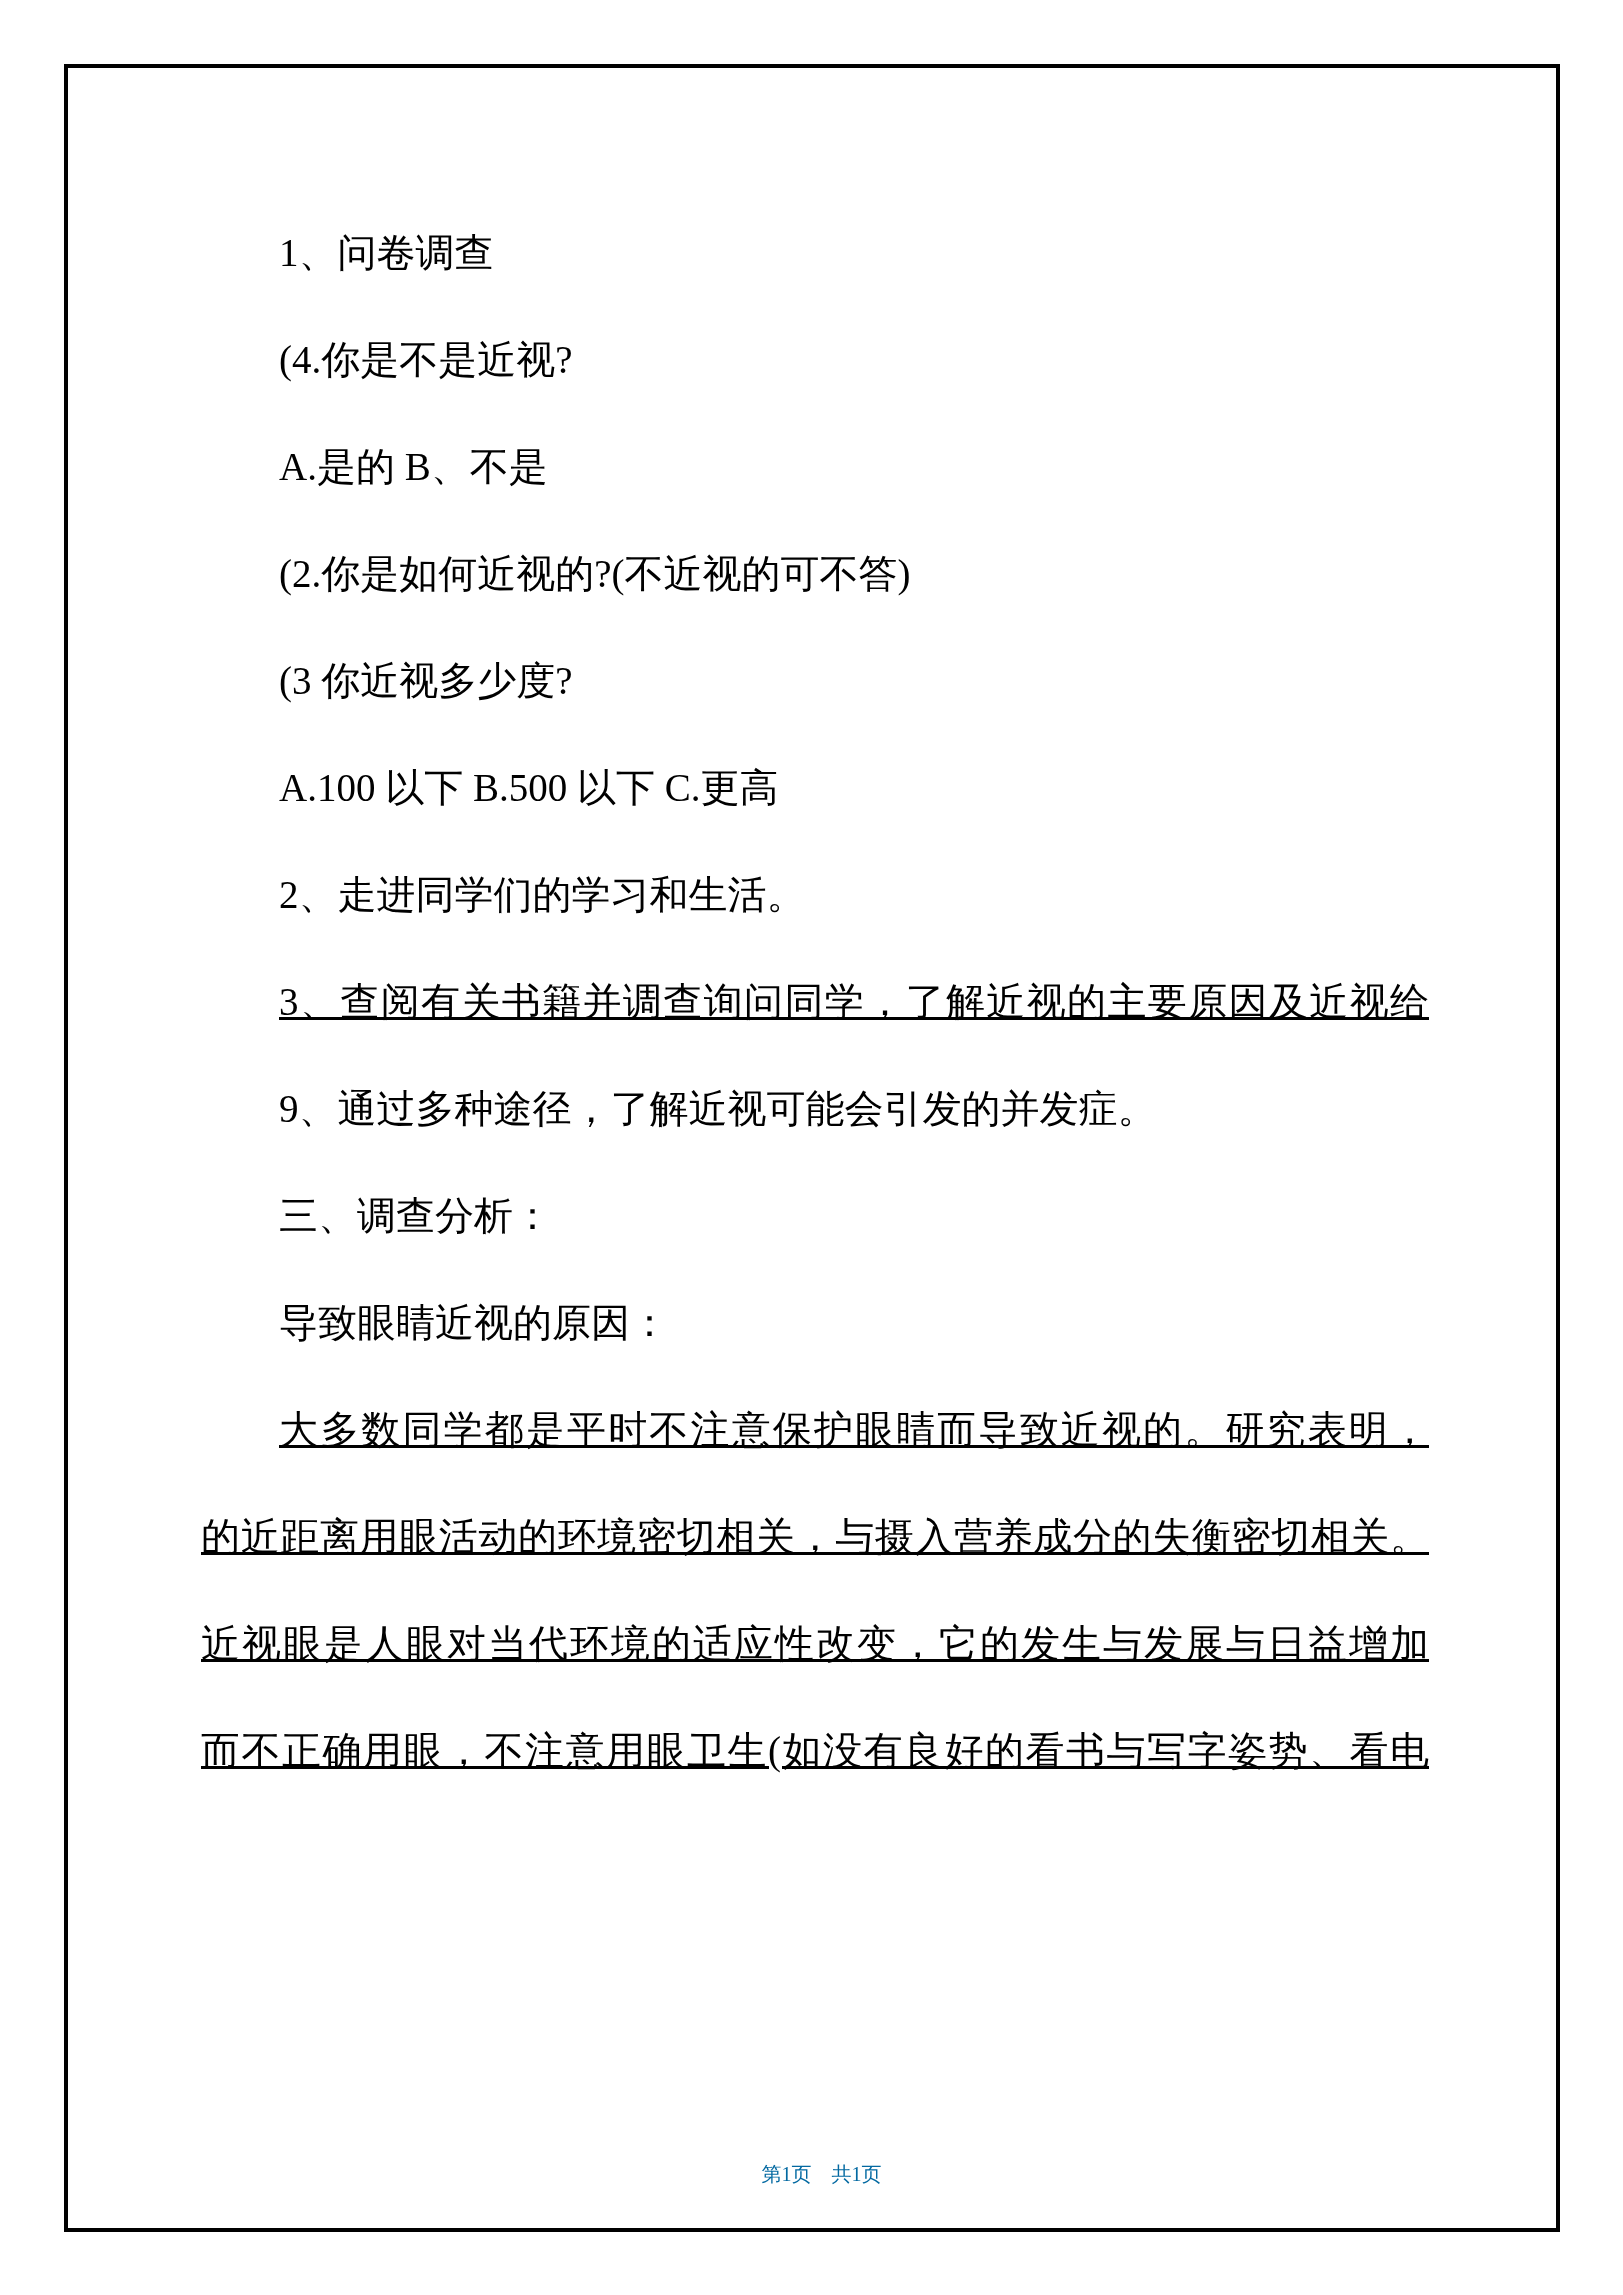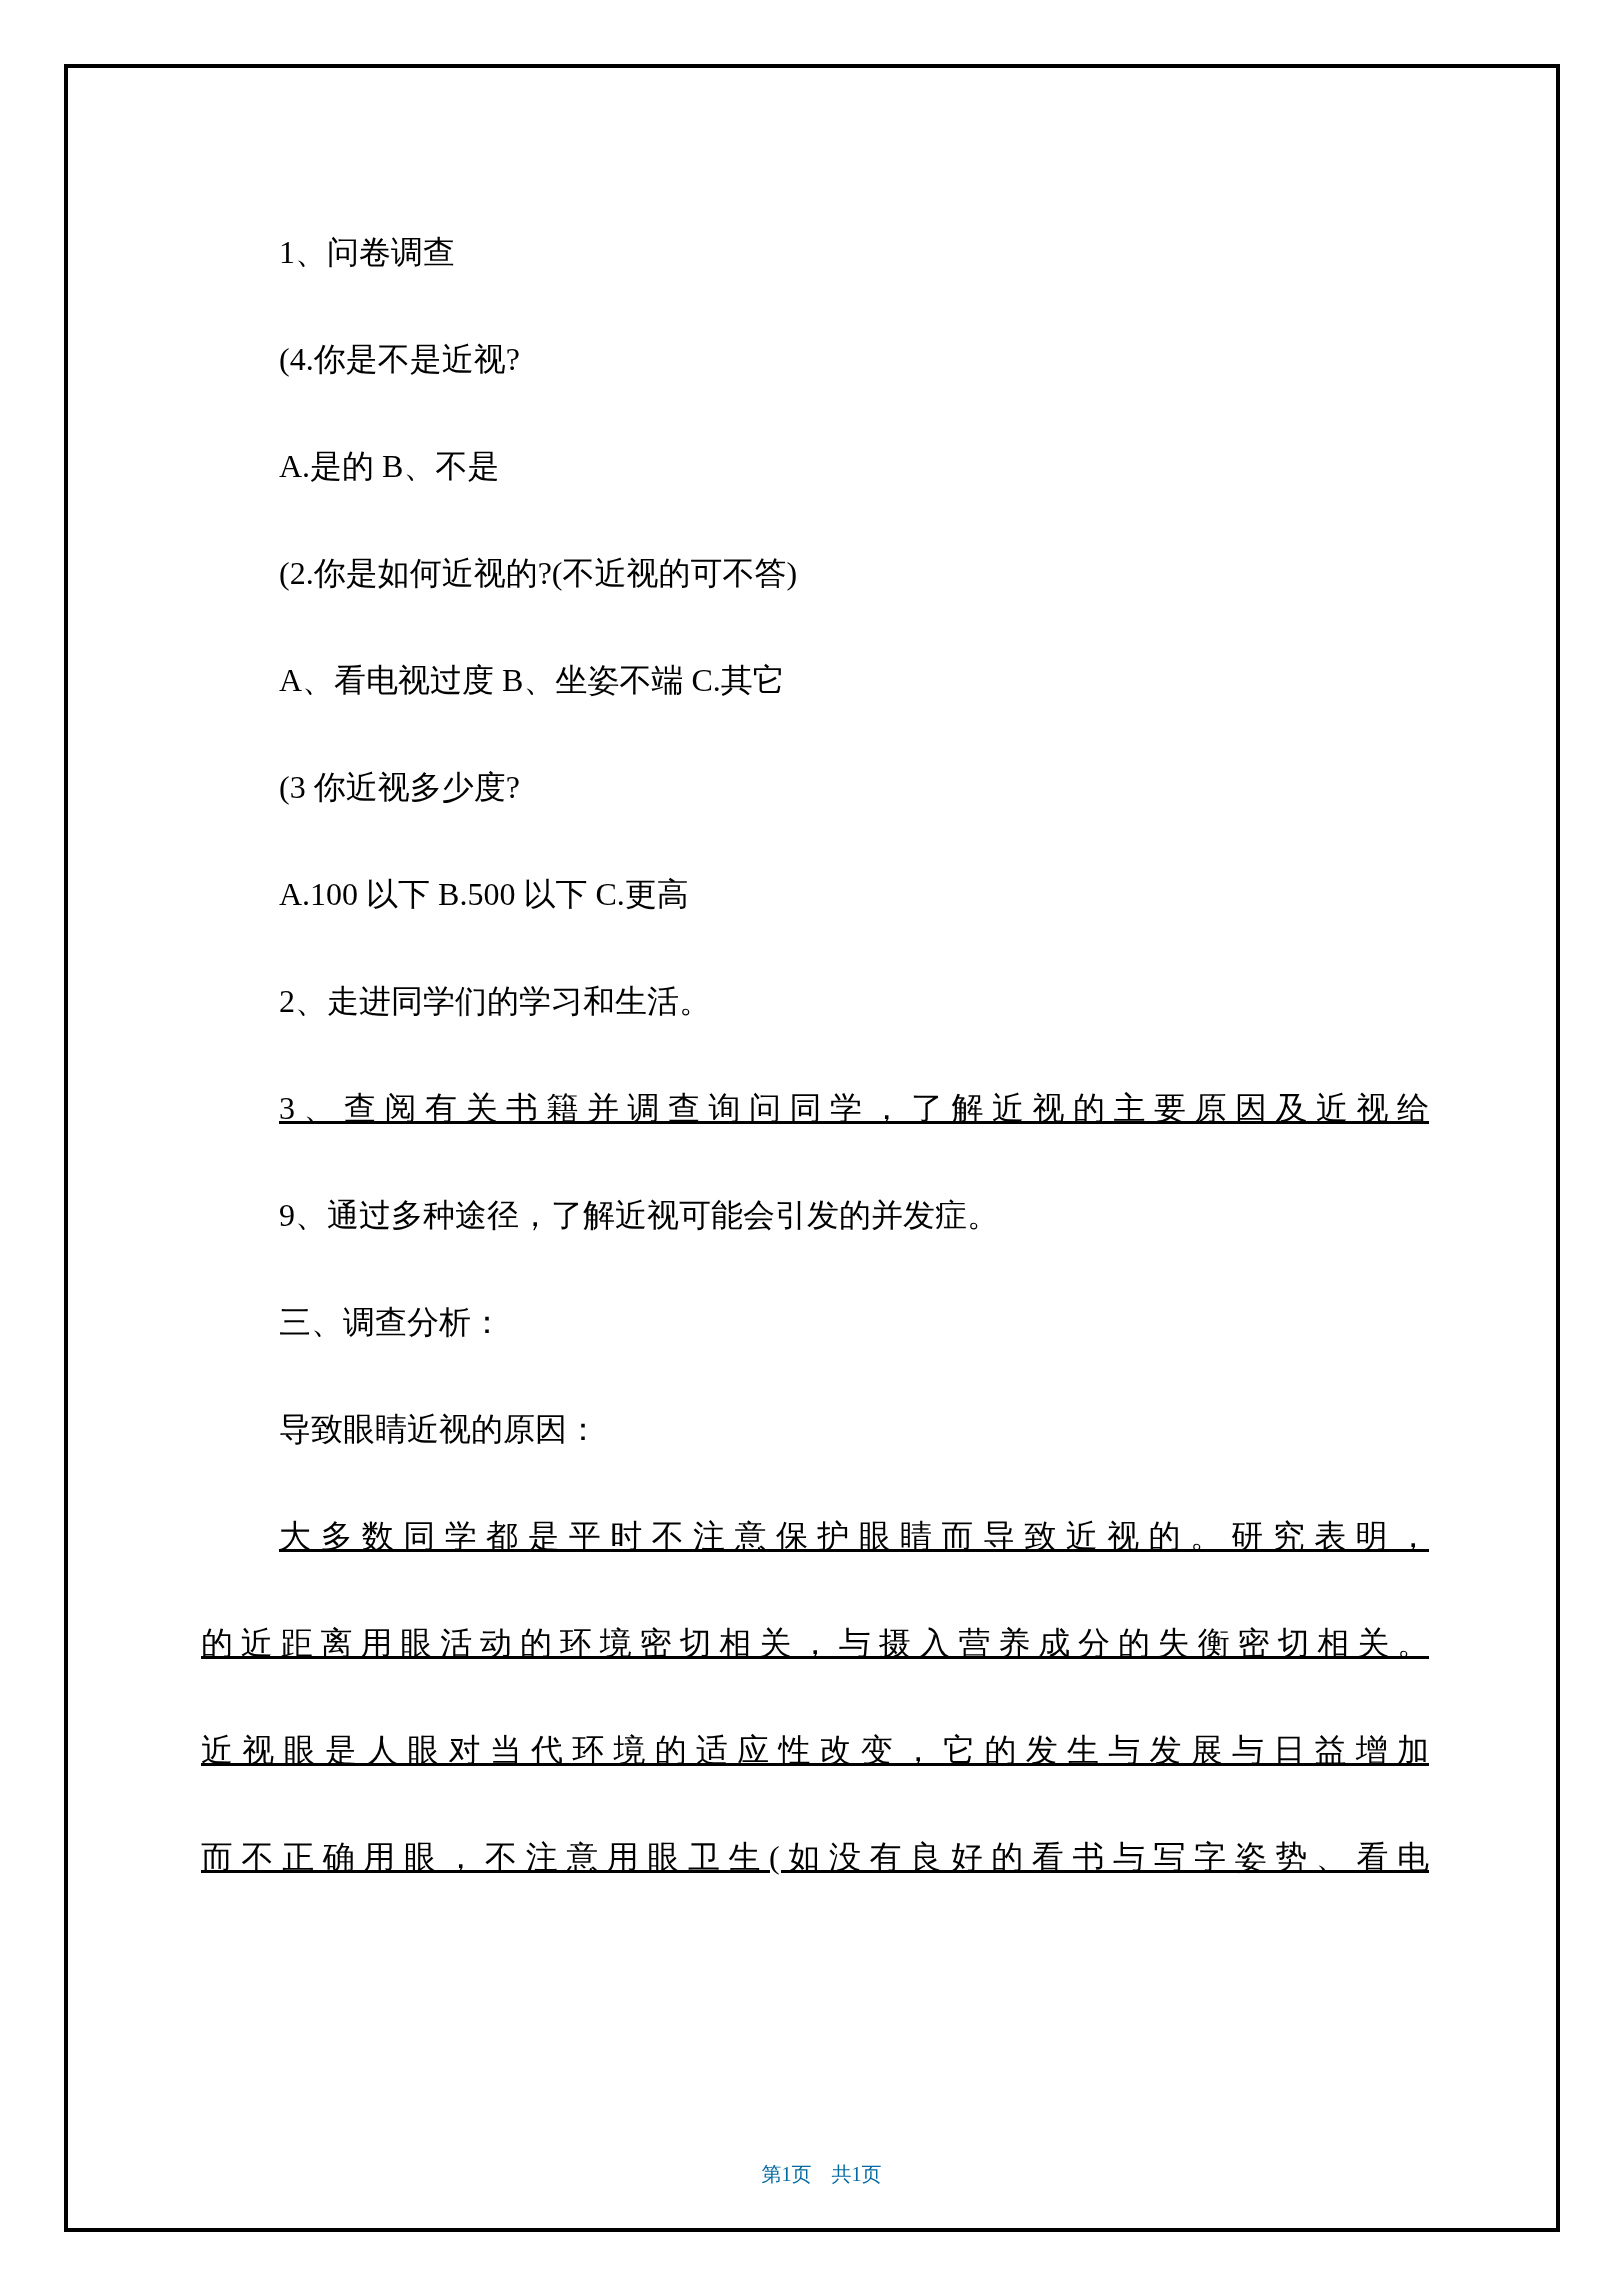--- a/index.html
+++ b/index.html
@@ -27,21 +27,21 @@
   }
   .doc-body {
     position: absolute;
     left: 201px;
     top: 199px;
     width: 1228px;
   }
   .line {
     height: 107px;
     line-height: 107px;
-    font-size: 32px;
+    font-size: 39px;
     white-space: pre;
     color: #000000;
   }
   .line.indent {
     padding-left: 78px;
   }
   .line.fill {
     white-space: normal;
     text-align: justify;
     text-align-last: justify;
@@ -63,21 +63,20 @@
 </head>
 <body>
 
 <div class="page">
   <div class="page-border"></div>
   <div class="doc-body">
       <div class="line indent">1、问卷调查</div>
       <div class="line indent">(4.你是不是近视?</div>
       <div class="line indent">A.是的 B、不是</div>
       <div class="line indent">(2.你是如何近视的?(不近视的可不答)</div>
-      <div class="line indent">A、看电视过度 B、坐姿不端 C.其它</div>
       <div class="line indent">(3 你近视多少度?</div>
       <div class="line indent">A.100 以下 B.500 以下 C.更高</div>
       <div class="line indent">2、走进同学们的学习和生活。</div>
       <div class="line indent fill">3、查阅有关书籍并调查询问同学，了解近视的主要原因及近视给</div>
       <div class="line indent">9、通过多种途径，了解近视可能会引发的并发症。</div>
       <div class="line indent">三、调查分析：</div>
       <div class="line indent">导致眼睛近视的原因：</div>
       <div class="line indent fill">大多数同学都是平时不注意保护眼睛而导致近视的。研究表明，</div>
       <div class="line fill">的近距离用眼活动的环境密切相关，与摄入营养成分的失衡密切相关。</div>
       <div class="line fill">近视眼是人眼对当代环境的适应性改变，它的发生与发展与日益增加</div>

